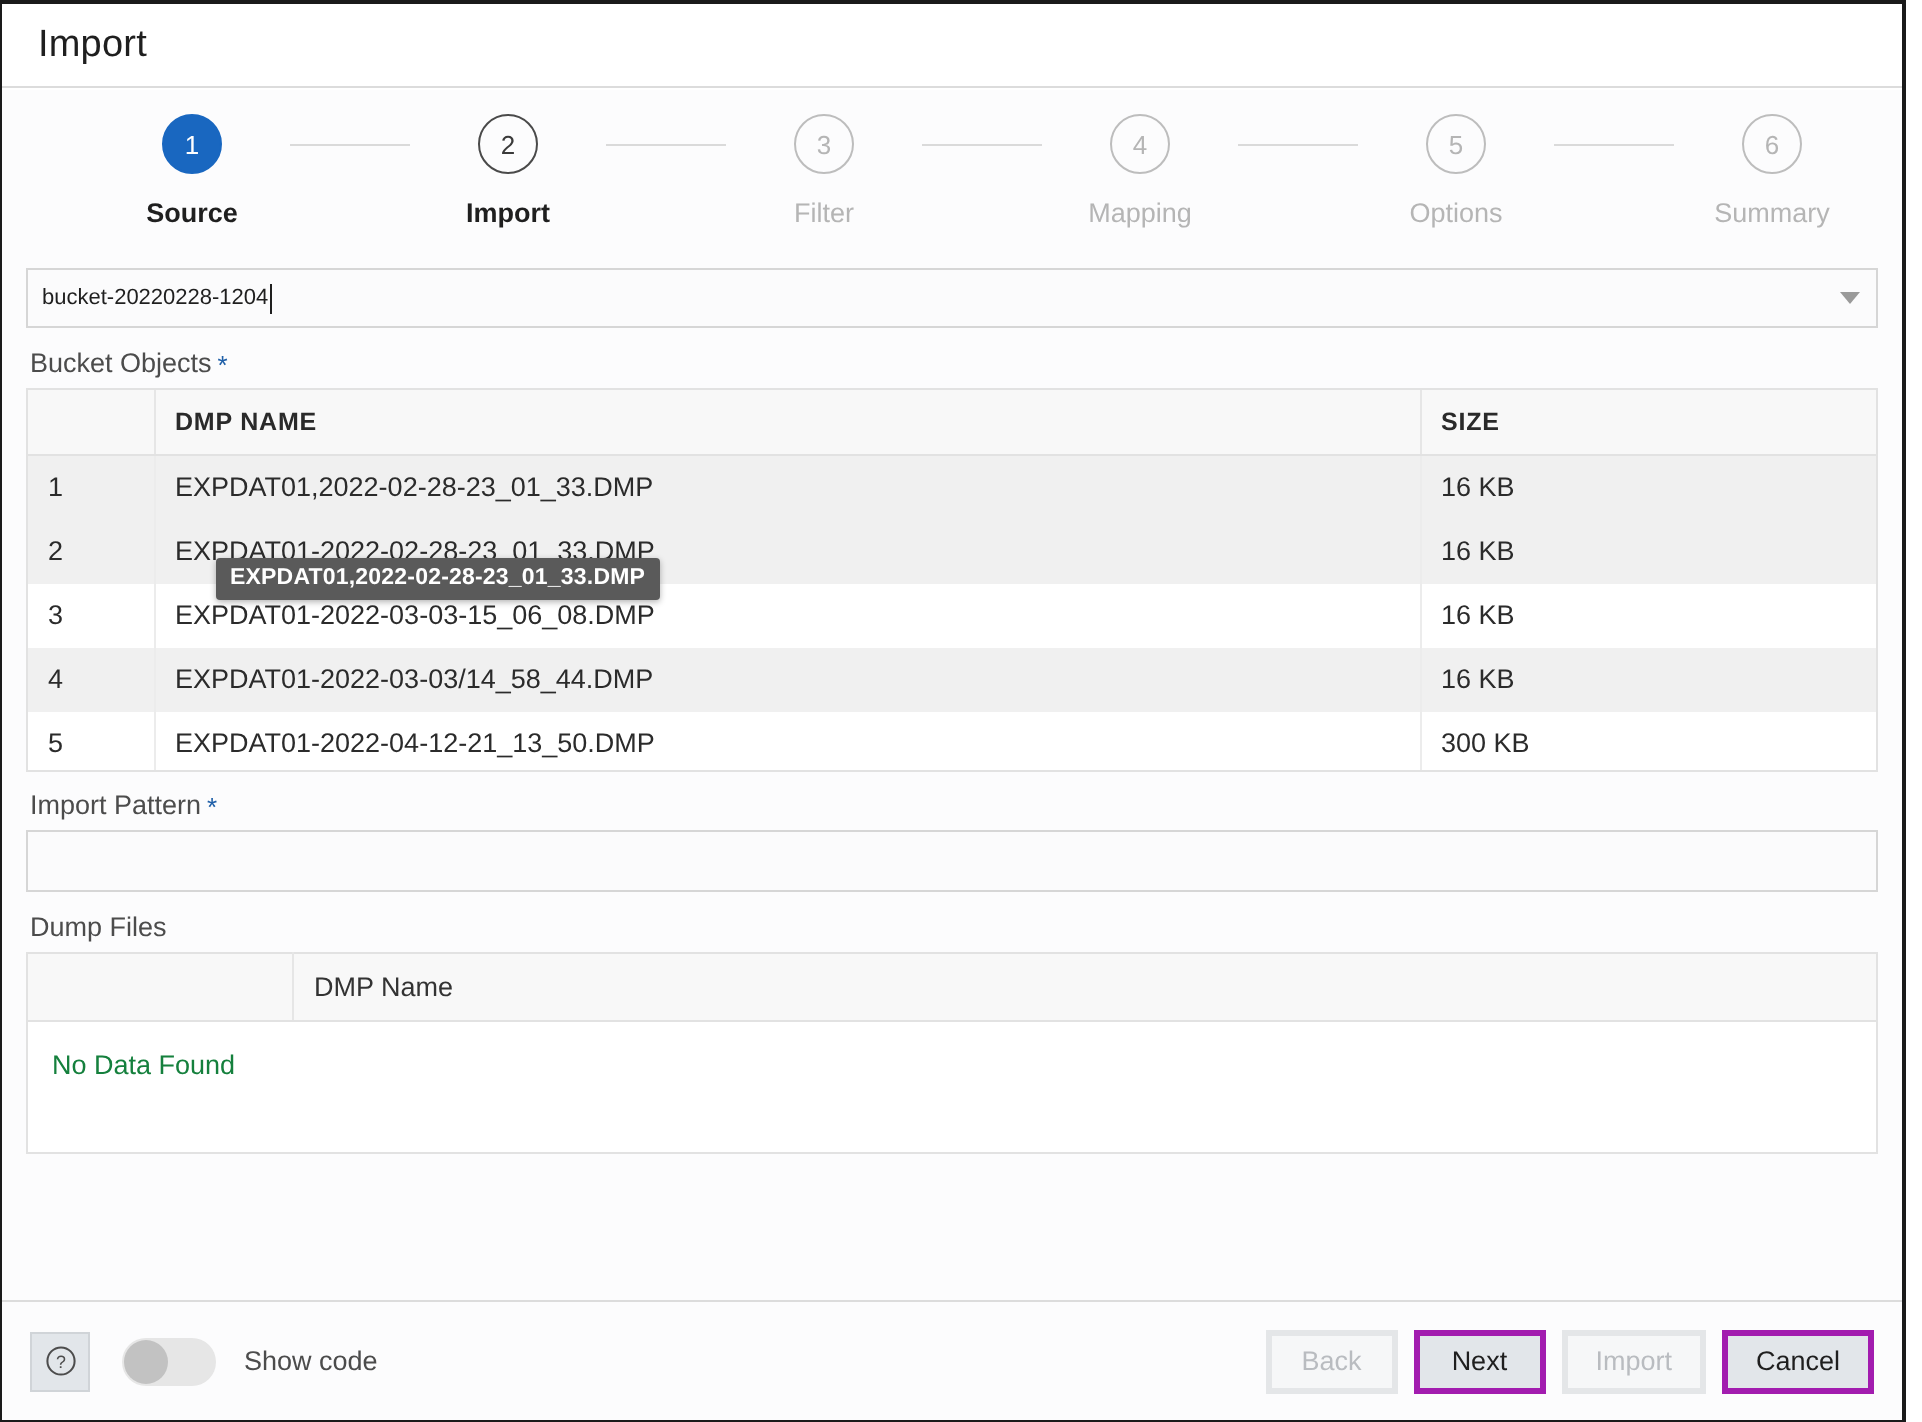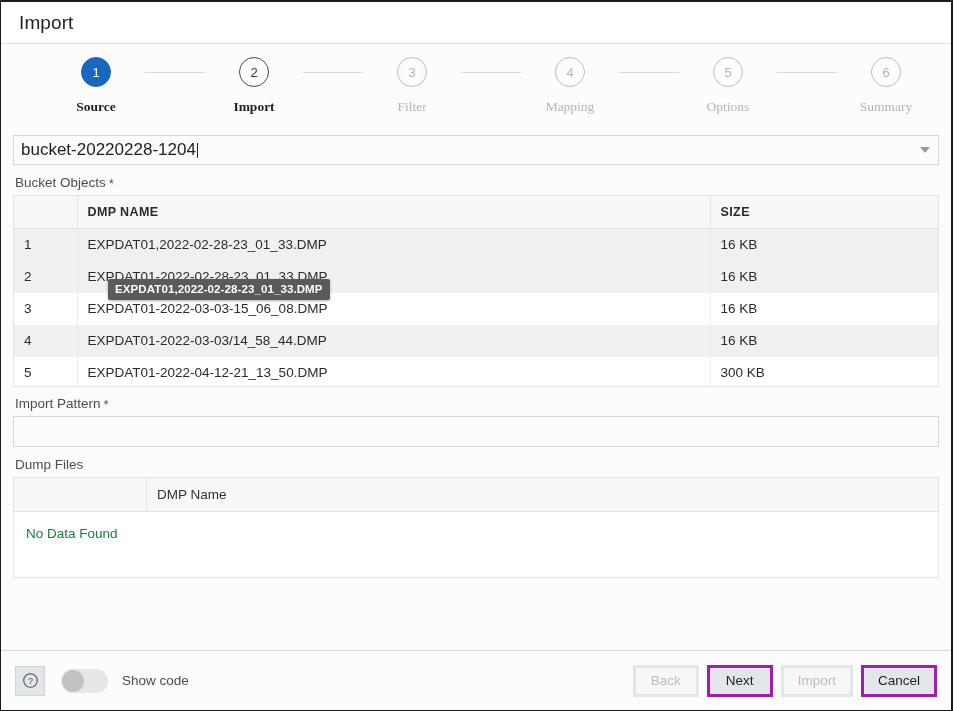--- a/index.html
+++ b/index.html
@@ -71,21 +71,20 @@
     font-weight: normal;
   }
   .step.current .step-circle {
     border-color: #4a4a4a;
     color: #3a3a3a;
   }
   .step-label {
     margin-top: 12px;
     font-size: 13.5px;
     color: #b5b5b5;
-    font-family: Liberation Serif, serif;
   }
   .step.active .step-label { color: #1f1f1f; font-weight: bold; }
   .step.current .step-label { color: #1f1f1f; font-weight: bold; }
   .connector {
     height: 1px;
     background: #dadada;
     width: 60px;
     margin-top: 15px;
     flex: 0 0 auto;
   }
@@ -101,21 +100,21 @@
     font-size: 13px;
     margin-left: 3px;
     position: relative;
     top: 1px;
   }
   .text-input {
     width: 100%;
     height: 30px;
     background: #fbfbfc;
     border: 1px solid #d6d6d6;
-    font-size: 17px;
+    font-size: 11px;
     color: #1f1f1f;
     padding: 0 26px 0 7px;
     display: flex;
     align-items: center;
     position: relative;
   }
   .caret {
     display: inline-block;
     width: 1px;
     height: 15px;

